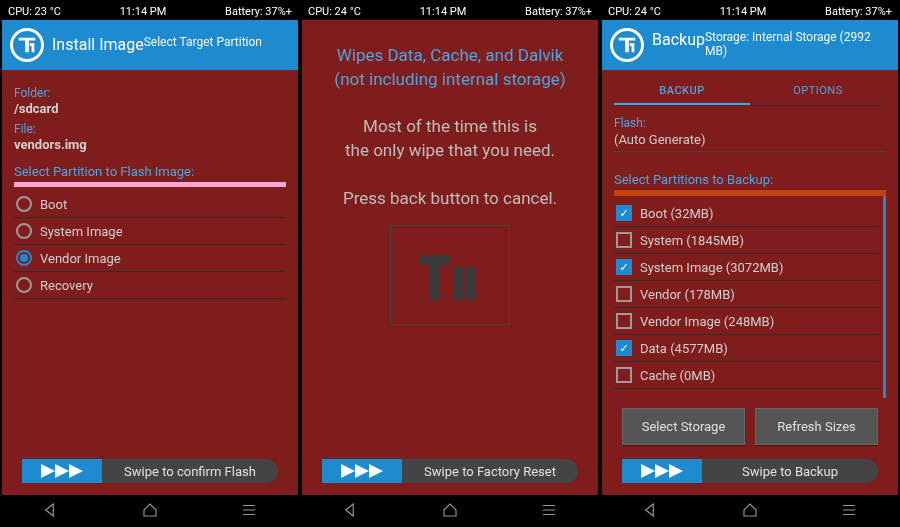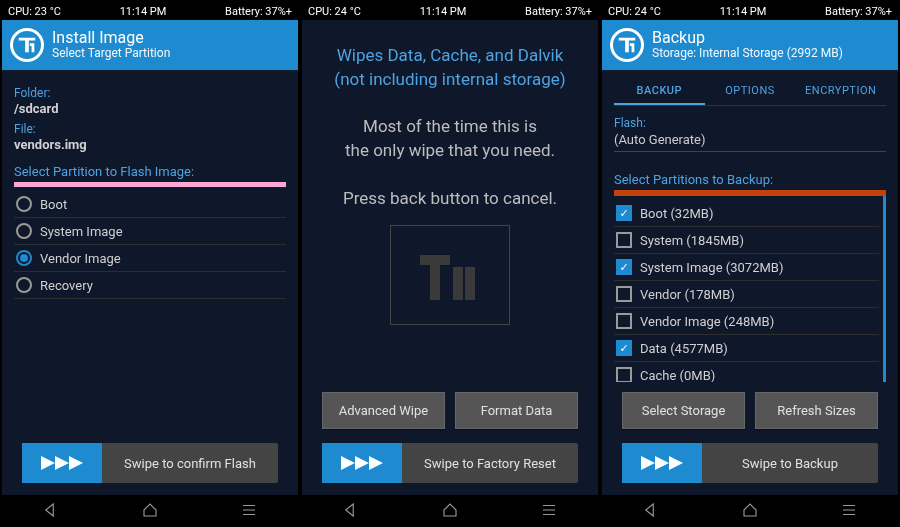--- a/index.html
+++ b/index.html
@@ -7,21 +7,21 @@
     background: #000;
     font-family: "Segoe UI", Roboto, Arial, sans-serif;
     display: flex;
     gap: 4px;
     padding: 2px;
     width: 900px;
     height: 527px;
   }
   .screen {
     flex: 1;
-    background: #0f172a;
+    background: #7f1d1d;
     display: flex;
     flex-direction: column;
     position: relative;
     overflow: hidden;
   }
   .status-bar {
     background: #000;
     color: #fff;
     font-size: 11px;
     display: flex;
@@ -44,21 +44,21 @@
     width: 34px;
     height: 34px;
     border: 3px solid #fff;
     border-radius: 50%;
     display:flex;
     align-items:center;
     justify-content:center;
     flex-shrink:0;
   }
   .twrp-logo svg { width:22px; height:22px; }
-  .header-text { display:flex; flex-direction:column; line-height:1.15; }
+  .header-text { display:flex; flex-direction:row; line-height:1.15; }
   .header-title { font-size: 16px; font-weight: 400; }
   .header-sub { font-size: 12px; opacity: .95; }
   .content {
     flex: 1;
     padding: 10px 12px 6px;
     color: #aaa;
     display:flex;
     flex-direction:column;
     overflow:hidden;
     justify-content:center;
@@ -116,22 +116,22 @@
     font-size:13px;
     border:1px solid #666;
     box-shadow: 0 1px 0 rgba(0,0,0,.4);
   }
 
   .swipe-bar {
     margin:14px 8px 6px;
     background:#444;
     display:flex;
     align-items:center;
-    height:40px;
-    border-radius:2px;
+    height:24px;
+    border-radius:12px;
   }
   .swipe-handle {
     background:#1e8ad0;
     width:80px;
     height:100%;
     display:flex;
     align-items:center;
     justify-content:center;
     gap:-2px;
   }
@@ -245,24 +245,20 @@
       <div>the only wipe that you need.</div>
       <br>
       <div>Press back button to cancel.</div>
     </div>
     <div class="big-box">
       <svg width="70" height="60" viewBox="0 0 70 60">
           <path d="M5 10 h30 v10 h-10 v35 h-10 v-35 h-10 z M38 22 h10 v33 h-10 z M50 22 h10 v33 h-10 z" fill="#3a3a3a"></path>
         </svg>
     </div>
     <div style="flex:1"></div>
-    <div class="btn-row">
-      <div class="btn">Advanced Wipe</div>
-      <div class="btn">Format Data</div>
-    </div>
     <div class="swipe-bar">
       <div class="swipe-handle">
         <svg viewBox="0 0 10 10">
             <path d="M0 0 L10 5 L0 10 Z"></path>
           </svg>
         <svg viewBox="0 0 10 10">
             <path d="M0 0 L10 5 L0 10 Z"></path>
           </svg>
         <svg viewBox="0 0 10 10">
             <path d="M0 0 L10 5 L0 10 Z"></path>
@@ -298,21 +294,20 @@
     </div>
     <div class="header-text">
       <div class="header-title">Backup</div>
       <div class="header-sub">Storage: Internal Storage (2992 MB)</div>
     </div>
   </div>
   <div class="content" style="padding-top:2px">
     <div class="tabs" id="tabs-2">
         <div class="tab active">BACKUP</div>
         <div class="tab">OPTIONS</div>
-        <div class="tab">ENCRYPTION</div>
       </div>
     <div class="label-sm">Flash:</div>
     <div class="name-field">(Auto Generate)</div>
     <div class="section-title" style="border-bottom:6px solid #c2410c">Select Partitions to Backup:</div>
     <div class="scroll-area">
       <div class="check-list" id="checks-2">
           <div class="check-item checked">
             <div class="checkbox">
               <span class="checkmark">✓</span>
             </div>

